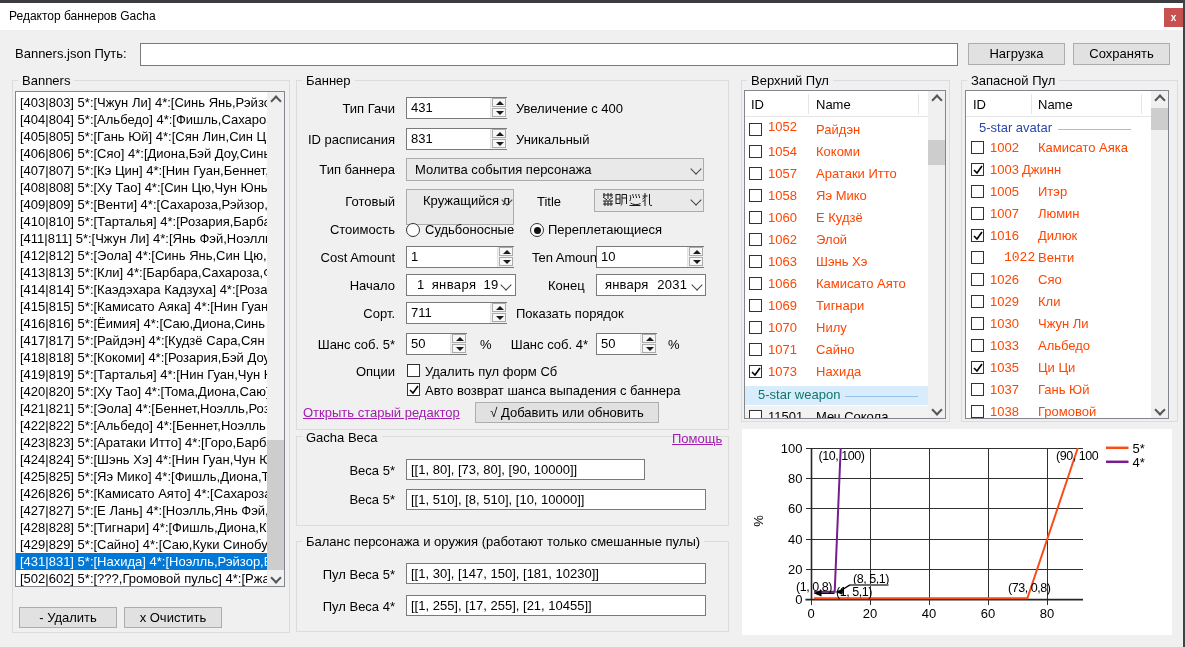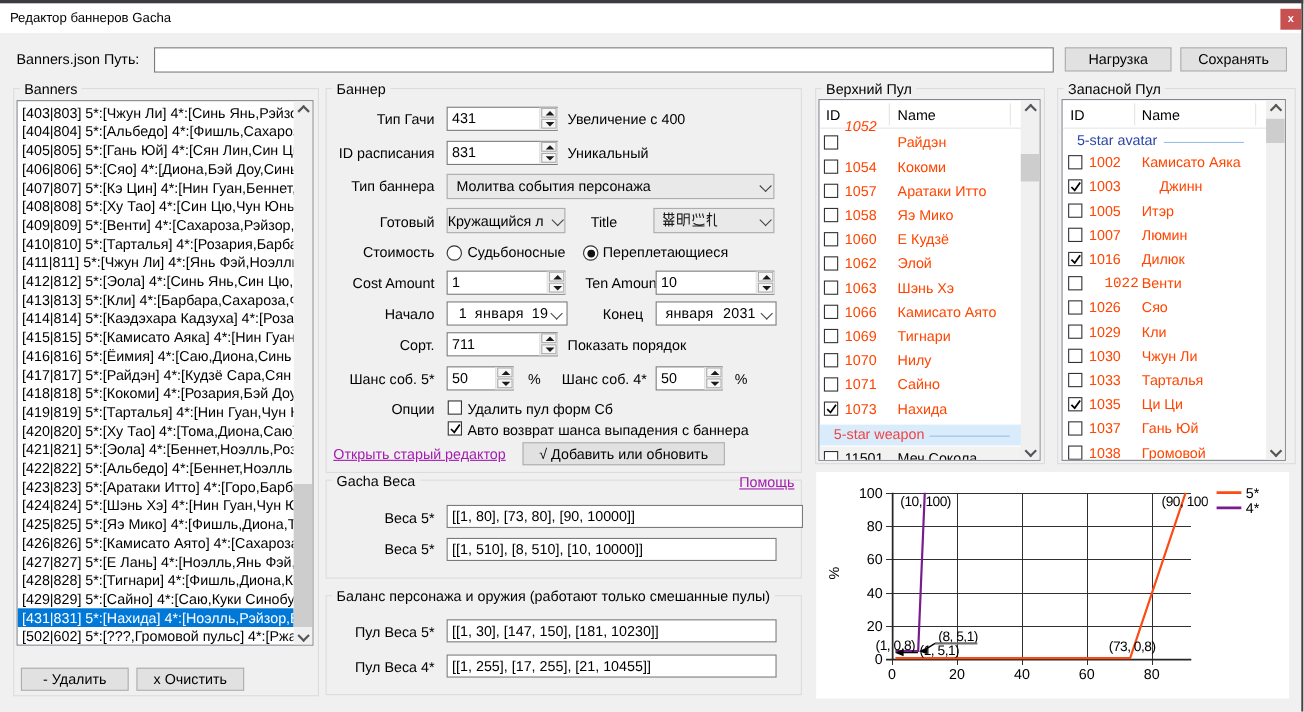--- a/index.html
+++ b/index.html
@@ -110,21 +110,21 @@
       <span class="tri-d"></span>
     </span>
   </div>
 <div class="abs lbl" style="left:516px;top:132px;">Уникальный</div>
 
 <div class="abs rlbl" style="left:295px;top:162px;width:100px;">Тип баннера</div>
 <div class="abs combo" style="left:406px;top:158px;width:298px;height:23px;line-height:21px;padding-left:8px;">Молитва события персонажа</div>
 <div class="chev" style="left:692px;top:165px;"></div>
 
 <div class="abs rlbl" style="left:295px;top:194px;width:100px;">Готовый</div>
-<div class="abs combo" style="left:406px;top:189px;width:108px;height:23px;line-height:21px;padding-left:0;padding-right:16px;">Кружащийся л</div>
+<div class="abs combo" style="left:406px;top:189px;width:108px;height:36px;line-height:21px;padding-left:16px;padding-right:16px;">Кружащийся л</div>
 <div class="chev" style="left:503px;top:196px;"></div>
 <div class="abs lbl" style="left:537px;top:194px;">Title</div>
 <div class="abs combo" style="left:594px;top:189px;width:110px;height:23px;"></div>
 <svg class="abs" style="left:602px;top:193px;" width="50" height="14" viewBox="0 0 50 14">
 <g stroke="#1a1a1a" stroke-width="1" fill="none">
       <path d="M1 2 H11 M2 0 V4 M9 0 V4 M1 4 L5 7 M11 4 L7 7 M6 0 V6"></path>
       <path d="M1 8 H11 M3 8 V13 M9 8 V13 M1 11 H11 M6 8 V13"></path>
     </g>
 <g stroke="#1a1a1a" stroke-width="1" fill="none" transform="translate(13.5,0)">
       <rect x="0.5" y="1.5" width="4" height="9"></rect>
@@ -221,41 +221,41 @@
   </svg>
 <div class="abs lbl" style="left:425px;top:383px;">Авто возврат шанса выпадения с баннера</div>
 
 <div class="abs link" style="left:303px;top:405px;">Открыть старый редактор</div>
 <div class="abs btn" style="left:475px;top:402px;width:184px;height:21px;line-height:19px;">√ Добавить или обновить</div>
 
 <div class="abs grp" style="left:296px;top:436px;width:433px;height:90px;"></div>
 <div class="abs grplbl" style="left:302px;top:430px;">Gacha Веса</div>
 <div class="abs link" style="left:672px;top:431px;">Помощь</div>
 <div class="abs rlbl" style="left:295px;top:463px;width:100px;">Веса 5*</div>
-<div class="abs tb" style="left:406px;top:459px;width:324px;height:21px;line-height:19px;padding-left:4px;">[[1, 80], [73, 80], [90, 10000]]</div>
+<div class="abs tb" style="left:406px;top:459px;width:239px;height:21px;line-height:19px;padding-left:4px;">[[1, 80], [73, 80], [90, 10000]]</div>
 <div class="abs rlbl" style="left:295px;top:492px;width:100px;">Веса 5*</div>
 <div class="abs tb" style="left:406px;top:489px;width:300px;height:21px;line-height:19px;padding-left:4px;">[[1, 510], [8, 510], [10, 10000]]</div>
 
 <div class="abs grp" style="left:296px;top:541px;width:433px;height:91px;"></div>
 <div class="abs grplbl" style="left:302px;top:534px;">Баланс персонажа и оружия (работают только смешанные пулы)</div>
 <div class="abs rlbl" style="left:295px;top:567px;width:100px;">Пул Веса 5*</div>
 <div class="abs tb" style="left:406px;top:563px;width:300px;height:21px;line-height:19px;padding-left:4px;">[[1, 30], [147, 150], [181, 10230]]</div>
 <div class="abs rlbl" style="left:295px;top:599px;width:100px;">Пул Веса 4*</div>
 <div class="abs tb" style="left:406px;top:595px;width:300px;height:21px;line-height:19px;padding-left:4px;">[[1, 255], [17, 255], [21, 10455]]</div>
 
 <div class="abs grp" style="left:741px;top:80px;width:209px;height:342px;"></div>
 <div class="abs grplbl" style="left:747px;top:73px;">Верхний Пул</div>
 <div id="pool1" class="abs" style="left:744px;top:90px;width:202px;height:329px;background:#fff;border:1px solid #82878f;box-sizing:border-box;overflow:hidden;">
 <div class="abs lbl" style="left:6px;top:6px;">ID</div>
 <div class="abs lbl" style="left:71px;top:6px;">Name</div>
 <div class="abs" style="left:63px;top:3px;width:1px;height:20px;background:#e5e5e5;"></div>
 <div class="abs" style="left:173px;top:3px;width:1px;height:20px;background:#e5e5e5;"></div>
 <div class="abs" style="left:0;top:25px;width:184px;height:1px;background:#e5e5e5;"></div>
 <div class="cb" style="left:4px;top:31.5px;"></div>
-<div class="lvrow" style="left:23px;top:16px;font-style:italic;">1052</div>
+<div class="lvrow" style="left:23px;top:28px;">1052</div>
 <div class="lvrow" style="left:71px;top:30.5px;">Райдэн</div>
 <div class="cb" style="left:4px;top:53.5px;"></div>
 <div class="lvrow" style="left:23px;top:52.5px;">1054</div>
 <div class="lvrow" style="left:71px;top:52.5px;">Кокоми</div>
 <div class="cb" style="left:4px;top:75.5px;"></div>
 <div class="lvrow" style="left:23px;top:74.5px;">1057</div>
 <div class="lvrow" style="left:71px;top:74.5px;">Аратаки Итто</div>
 <div class="cb" style="left:4px;top:97.5px;"></div>
 <div class="lvrow" style="left:23px;top:96.5px;">1058</div>
 <div class="lvrow" style="left:71px;top:96.5px;">Яэ Мико</div>
@@ -280,21 +280,21 @@
 <div class="cb" style="left:4px;top:251.5px;"></div>
 <div class="lvrow" style="left:23px;top:250.5px;text-align:right;">1071</div>
 <div class="lvrow" style="left:71px;top:250.5px;">Сайно</div>
 <div class="cb" style="left:4px;top:273.5px;"></div>
     <svg class="abs" style="left:6px;top:275.5px;" width="10" height="10" viewBox="0 0 10 10">
       <path d="M1 5 L4 8 L9 1" stroke="#000" stroke-width="1.6" fill="none"></path>
     </svg>
 <div class="lvrow" style="left:23px;top:272.5px;">1073</div>
 <div class="lvrow" style="left:71px;top:272.5px;">Нахида</div>
 <div class="abs" style="left:0;top:294.5px;width:184px;height:19px;background:#d9ecfb;"></div>
-<div class="abs" style="left:13px;top:296px;color:#ef4444;">5-star weapon</div>
+<div class="abs" style="left:13px;top:296px;color:#0f766e;">5-star weapon</div>
 <div class="abs" style="left:100px;top:305px;width:73px;height:1px;background:#9cc1e8;"></div>
 <div class="abs" style="left:0;top:314.5px;width:184px;height:12.5px;background:#f2f2f2;"></div>
 <div class="cb" style="left:4px;top:318.5px;"></div>
 <div class="abs" style="left:23px;top:317.5px;color:#000;white-space:nowrap;">11501</div>
 <div class="abs" style="left:71px;top:317.5px;color:#000;white-space:nowrap;">Меч Сокола</div>
 <div class="sb-track" style="left:183px;top:0;width:17px;height:327px;"></div>
 <div class="sb-thumb" style="left:183px;top:49px;width:17px;height:25px;"></div>
 <div class="chevup" style="left:188px;top:5px;"></div>
 <div class="chevdn" style="left:188px;top:315px;"></div>
 </div>
@@ -310,21 +310,21 @@
 <div class="abs" style="left:13px;top:28.5px;color:#2b46a8;">5-star avatar</div>
 <div class="abs" style="left:92px;top:37.5px;width:73px;height:1px;background:#9cc1e8;"></div>
 <div class="cb" style="left:5px;top:49.5px;"></div>
 <div class="lvrow" style="left:24px;top:48.5px;">1002</div>
 <div class="lvrow" style="left:72px;top:48.5px;">Камисато Аяка</div>
 <div class="cb" style="left:5px;top:71.5px;"></div>
     <svg class="abs" style="left:7px;top:73.5px;" width="10" height="10" viewBox="0 0 10 10">
       <path d="M1 5 L4 8 L9 1" stroke="#000" stroke-width="1.6" fill="none"></path>
     </svg>
 <div class="lvrow" style="left:24px;top:70.5px;">1003</div>
-<div class="lvrow" style="left:88px;top:70.5px;">Джинн</div>
+<div class="lvrow" style="left:56px;top:70.5px;">Джинн</div>
 <div class="cb" style="left:5px;top:93.5px;"></div>
 <div class="lvrow" style="left:24px;top:92.5px;">1005</div>
 <div class="lvrow" style="left:72px;top:92.5px;">Итэр</div>
 <div class="cb" style="left:5px;top:115.5px;"></div>
 <div class="lvrow" style="left:24px;top:114.5px;">1007</div>
 <div class="lvrow" style="left:72px;top:114.5px;">Люмин</div>
 <div class="cb" style="left:5px;top:137.5px;"></div>
     <svg class="abs" style="left:7px;top:139.5px;" width="10" height="10" viewBox="0 0 10 10">
       <path d="M1 5 L4 8 L9 1" stroke="#000" stroke-width="1.6" fill="none"></path>
     </svg>
@@ -337,21 +337,21 @@
 <div class="lvrow" style="left:24px;top:180.5px;">1026</div>
 <div class="lvrow" style="left:72px;top:180.5px;">Сяо</div>
 <div class="cb" style="left:5px;top:203.5px;"></div>
 <div class="lvrow" style="left:24px;top:202.5px;">1029</div>
 <div class="lvrow" style="left:72px;top:202.5px;">Кли</div>
 <div class="cb" style="left:5px;top:225.5px;"></div>
 <div class="lvrow" style="left:24px;top:224.5px;">1030</div>
 <div class="lvrow" style="left:72px;top:224.5px;">Чжун Ли</div>
 <div class="cb" style="left:5px;top:247.5px;"></div>
 <div class="lvrow" style="left:24px;top:246.5px;">1033</div>
-<div class="lvrow" style="left:72px;top:246.5px;">Тарталья</div>
+<div class="lvrow" style="left:72px;top:246.5px;">Альбедо</div>
 <div class="cb" style="left:5px;top:269.5px;"></div>
     <svg class="abs" style="left:7px;top:271.5px;" width="10" height="10" viewBox="0 0 10 10">
       <path d="M1 5 L4 8 L9 1" stroke="#000" stroke-width="1.6" fill="none"></path>
     </svg>
 <div class="lvrow" style="left:24px;top:268.5px;">1035</div>
 <div class="lvrow" style="left:72px;top:268.5px;">Ци Ци</div>
 <div class="cb" style="left:5px;top:291.5px;"></div>
 <div class="lvrow" style="left:24px;top:290.5px;">1037</div>
 <div class="lvrow" style="left:72px;top:290.5px;">Гань Юй</div>
 <div class="cb" style="left:5px;top:313.5px;"></div>

